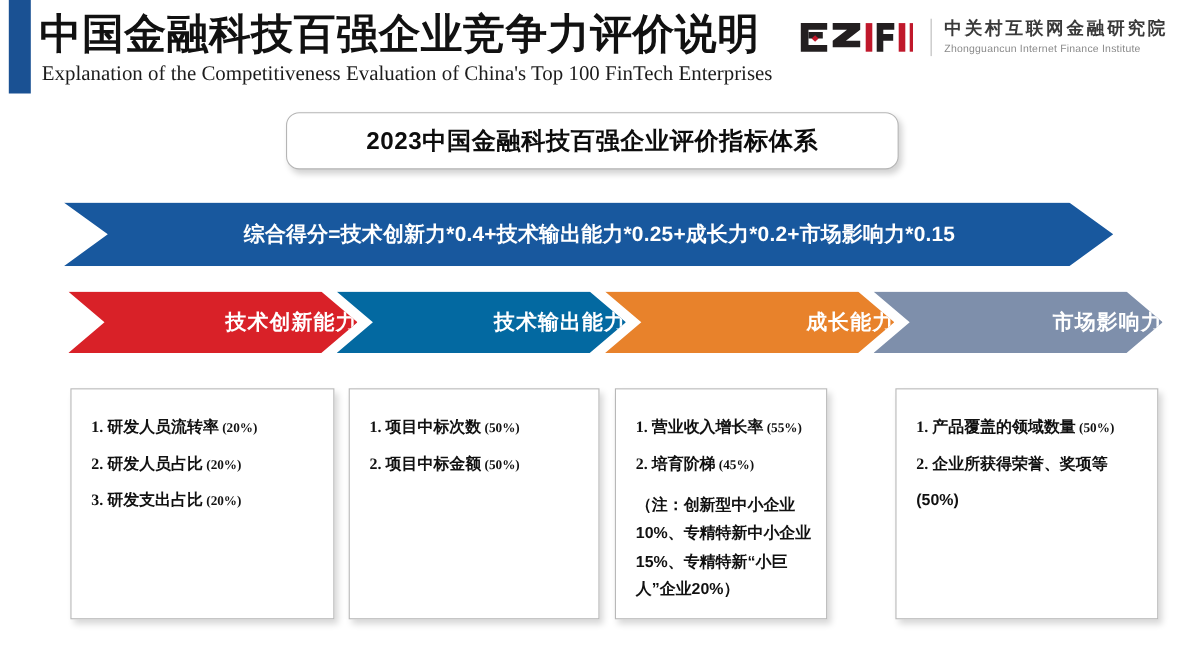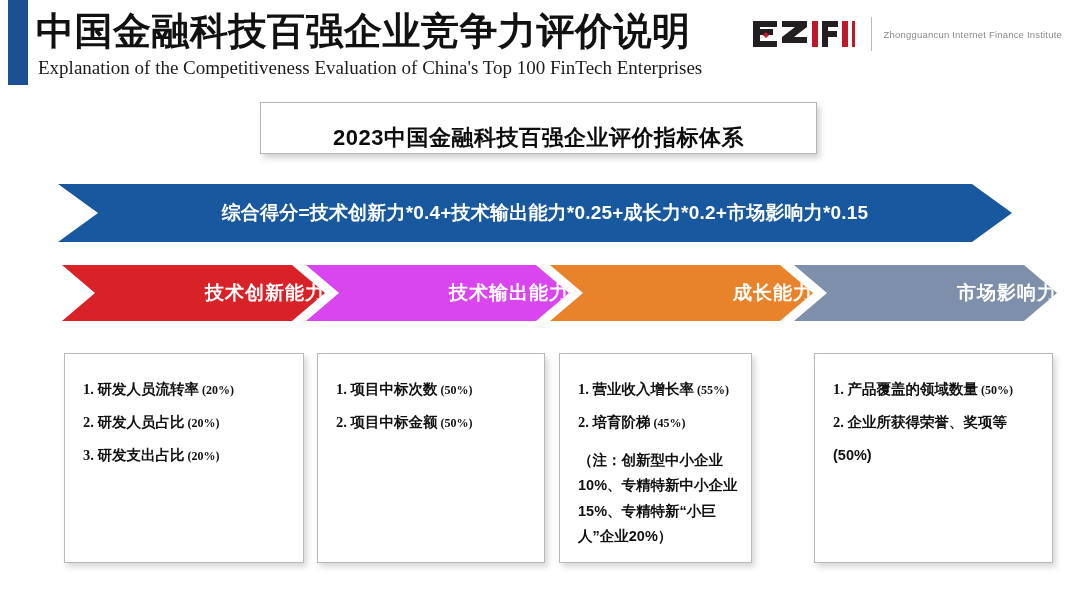--- a/index.html
+++ b/index.html
@@ -89,25 +89,25 @@
     margin-top: 2px;
     white-space: nowrap;
   }
 
   
   #title-card {
     position: absolute;
     left: 260px; top: 102px;
     width: 555px; height: 50px;
     border: 1.5px solid #b5b5b5;
-    border-radius: 0;
+    border-radius: 12px;
     background: #ffffff;
     box-shadow: 3px 4px 6px rgba(0,0,0,0.18);
     display: flex;
-    align-items: flex-end;
+    align-items: center;
     justify-content: center;
   }
   #title-card-label {
     font-family: "Liberation Sans", "DejaVu Sans", sans-serif;
     font-size: 22px;
     font-weight: bold;
     color: #0d0d0d;
     letter-spacing: 0.5px;
     white-space: nowrap;
   }
@@ -218,37 +218,38 @@
 
         <path d="M71 2 h16 v6 h-10 v4 h9 v6 h-9 v10 h-6 z" fill="#231f20"></path>
 
         <rect x="91" y="2" width="6" height="26" fill="#c0182b"></rect>
 
         <rect x="101" y="2" width="3" height="26" fill="#c0182b"></rect>
       </svg>
     </div>
     <div id="logo-divider"></div>
     <div id="logo-text-block">
+      <div id="logo-text-cn">中关村互联网金融研究院</div>
       <div id="logo-text-en">Zhongguancun Internet Finance Institute</div>
     </div>
   </div>
 </div>
 
 <div id="title-card">
   <div id="title-card-label">2023中国金融科技百强企业评价指标体系</div>
 </div>
 
 <div id="formula-banner" style="background: rgb(24, 88, 158);">
   <div id="formula-text">综合得分=技术创新力*0.4+技术输出能力*0.25+成长力*0.2+市场影响力*0.15</div>
 </div>
 
 <div class="pillar-chevron" id="pillar-0" style="background: rgb(217, 33, 40);">
   <span class="pillar-label">技术创新能力</span>
 </div>
-<div class="pillar-chevron" id="pillar-1" style="background: #d946ef;">
+<div class="pillar-chevron" id="pillar-1" style="background: #0369a1;">
   <span class="pillar-label">技术输出能力</span>
 </div>
 <div class="pillar-chevron" id="pillar-2" style="background: rgb(232, 130, 43);">
   <span class="pillar-label">成长能力</span>
 </div>
 <div class="pillar-chevron" id="pillar-3" style="background: rgb(126, 143, 171);">
   <span class="pillar-label">市场影响力</span>
 </div>
 
 <div class="detail-box" id="box-0">

